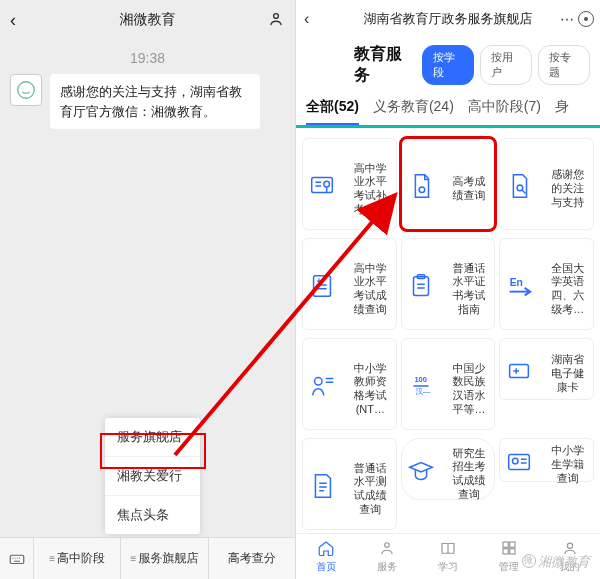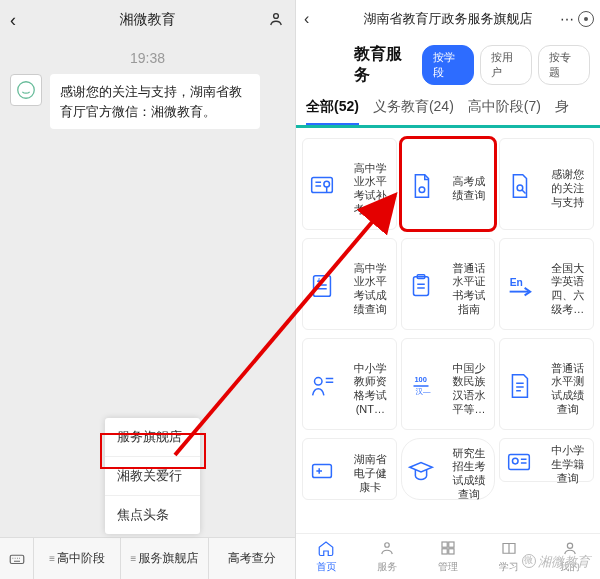--- a/index.html
+++ b/index.html
@@ -277,38 +277,38 @@
         <div class="card">
           <div class="ic">
               <svg viewBox="0 0 32 32">
                 <text x="9" y="12" font-size="8" fill="#2d6cff" stroke="none" font-weight="600">100</text>
                 <path d="M8 16h16"></path>
                 <text x="10" y="25" font-size="8" fill="#2d6cff" stroke="none">汉—</text>
               </svg>
             </div>
           <div class="label">中国少数民族汉语水平等…</div>
         </div>
+        <div class="card" style="height:62px;">
+          <div class="ic">
+              <svg viewBox="0 0 32 32">
+                <rect x="6" y="9" width="20" height="14" rx="2"></rect>
+                <path d="M13 13v6M10 16h6"></path>
+              </svg>
+            </div>
+          <div class="label">湖南省电子健康卡</div>
+        </div>
+
         <div class="card">
           <div class="ic">
               <svg viewBox="0 0 32 32">
                 <path d="M9 4h12l4 4v20H9z"></path>
                 <path d="M13 13h8M13 17h8M13 21h5"></path>
               </svg>
             </div>
           <div class="label">普通话水平测试成绩查询</div>
-        </div>
-
-        <div class="card" style="height:62px;">
-          <div class="ic">
-              <svg viewBox="0 0 32 32">
-                <rect x="6" y="9" width="20" height="14" rx="2"></rect>
-                <path d="M13 13v6M10 16h6"></path>
-              </svg>
-            </div>
-          <div class="label">湖南省电子健康卡</div>
         </div>
         <div class="card" style="height:62px;border-radius:19px;">
           <div class="ic">
               <svg viewBox="0 0 32 32">
                 <path d="M4 12l12-5 12 5-12 5z"></path>
                 <path d="M10 15v6c0 2 3 4 6 4s6-2 6-4v-6"></path>
               </svg>
             </div>
           <div class="label">研究生招生考试成绩查询</div>
         </div>
@@ -331,36 +331,36 @@
             <path d="M3 11l9-7 9 7v9a2 2 0 0 1-2 2h-4v-6h-6v6H5a2 2 0 0 1-2-2z"></path>
           </svg>
         <span>首页</span>
       </div>
       <div class="r-tab">
         <svg viewBox="0 0 24 24">
             <circle cx="12" cy="8" r="3"></circle>
             <path d="M5 20c1-4 5-5 7-5s6 1 7 5"></path>
           </svg>
         <span>服务</span>
+      </div>
+      <div class="r-tab">
+        <svg viewBox="0 0 24 24">
+            <path d="M4 6h16v13H4z"></path>
+            <path d="M12 6v13"></path>
+          </svg>
+        <span>学习</span>
       </div>
       <div class="r-tab">
         <svg viewBox="0 0 24 24">
             <rect x="4" y="4" width="7" height="7"></rect>
             <rect x="13" y="4" width="7" height="7"></rect>
             <rect x="4" y="13" width="7" height="7"></rect>
             <rect x="13" y="13" width="7" height="7"></rect>
           </svg>
         <span>管理</span>
-      </div>
-      <div class="r-tab">
-        <svg viewBox="0 0 24 24">
-            <path d="M4 6h16v13H4z"></path>
-            <path d="M12 6v13"></path>
-          </svg>
-        <span>学习</span>
       </div>
       <div class="r-tab">
         <svg viewBox="0 0 24 24">
             <circle cx="12" cy="9" r="3.5"></circle>
             <path d="M5 20c1-4 5-5 7-5s6 1 7 5"></path>
           </svg>
         <span>我的</span>
       </div>
     </div>
 

